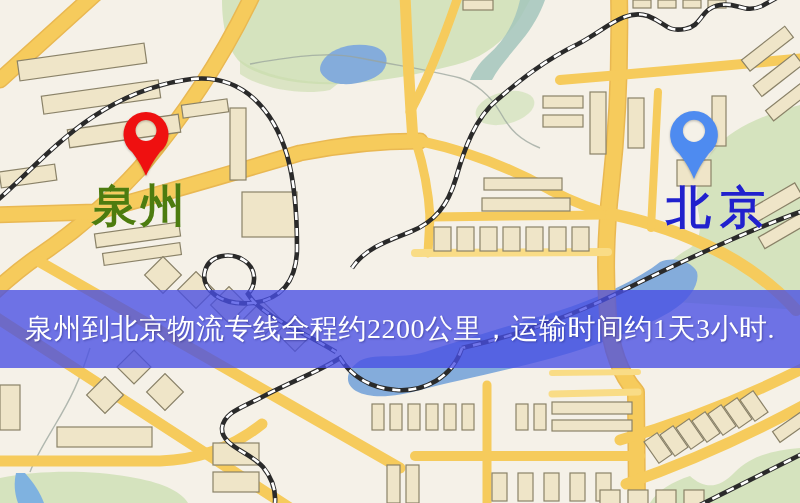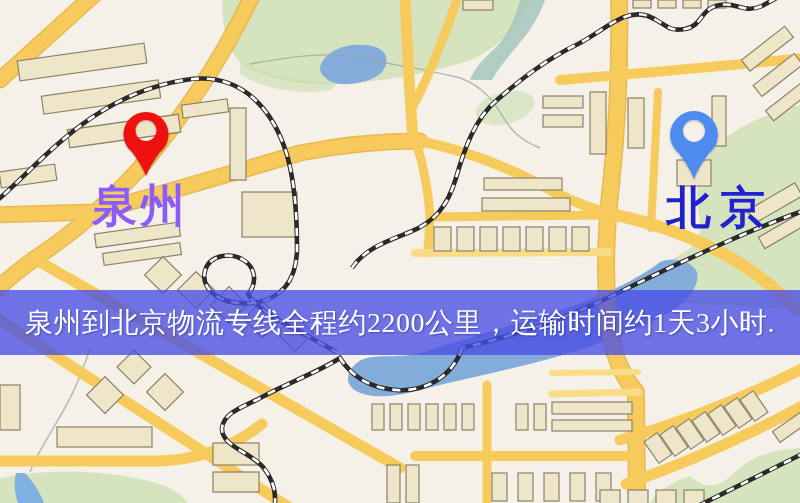--- a/index.html
+++ b/index.html
@@ -23,21 +23,21 @@
   .pin{position:absolute;width:60px;height:78px;margin-left:-30px;margin-top:-70px;cursor:pointer;}
   .pin svg{display:block;width:100%;height:100%;filter:drop-shadow(0 1px 1px rgba(0,0,0,.25));}
   .city-label{
     position:absolute;font-weight:700;white-space:nowrap;
     font-family:"Liberation Serif",serif;
     text-shadow:0 0 1px rgba(255,255,255,.4);
   }
   .label-origin{left:92px;top:176px;font-size:45px;letter-spacing:3px;}
   .label-destination{left:666px;top:178px;font-size:45px;letter-spacing:9px;}
   .banner{
-    position:absolute;left:0;top:290px;width:800px;height:65px;
+    position:absolute;left:0;top:290px;width:800px;height:78px;
     display:flex;align-items:center;
   }
   .banner-text{
     padding-left:25px;font-size:28px;white-space:nowrap;
     font-family:"Liberation Serif",serif;
     text-shadow:1px 1px 2px rgba(10,10,80,.35);
     letter-spacing:.5px;
   }
 </style>
 </head>
@@ -195,20 +195,20 @@
       <path fill-rule="evenodd" d="M0,42 C-5,30 -9,25 -14,18 A22.5,22.5 0 1 1 14,18 C9,25 5,30 0,42 Z M0,-14 C-5.8,-14 -10.5,-9.3 -10.5,-3.5 C-10.5,2.3 -5.8,7 0,7 C5.8,7 10.5,2.3 10.5,-3.5 C10.5,-9.3 5.8,-14 0,-14 Z" fill="#ef1010"></path>
     </svg>
   </div>
 
   <div class="pin" style="left:694px;top:171px;transform:scale(1.06);transform-origin:50% 100%;">
     <svg viewBox="-30 -36 60 78" xmlns="http://www.w3.org/2000/svg">
       <path fill-rule="evenodd" d="M0,42 C-5,30 -9,25 -14,18 A22.5,22.5 0 1 1 14,18 C9,25 5,30 0,42 Z M0,-14 C-5.8,-14 -10.5,-9.3 -10.5,-3.5 C-10.5,2.3 -5.8,7 0,7 C5.8,7 10.5,2.3 10.5,-3.5 C10.5,-9.3 5.8,-14 0,-14 Z" fill="#4e8bf0"></path>
     </svg>
   </div>
 
-  <div class="city-label label-origin" style="color: #8b5cf6;">泉州</div>
+  <div class="city-label label-origin" style="color: #4d7c0f;">泉州</div>
   <div class="city-label label-destination" style="color: rgb(33, 33, 205);">北京</div>
 
   <div class="banner" style="background: rgba(72, 78, 228, 0.78);">
     <span class="banner-text" style="color: rgb(255, 255, 255);">泉州到北京物流专线全程约2200公里，运输时间约1天3小时.</span>
   </div>
 
 </div>
 
 </body></html>

